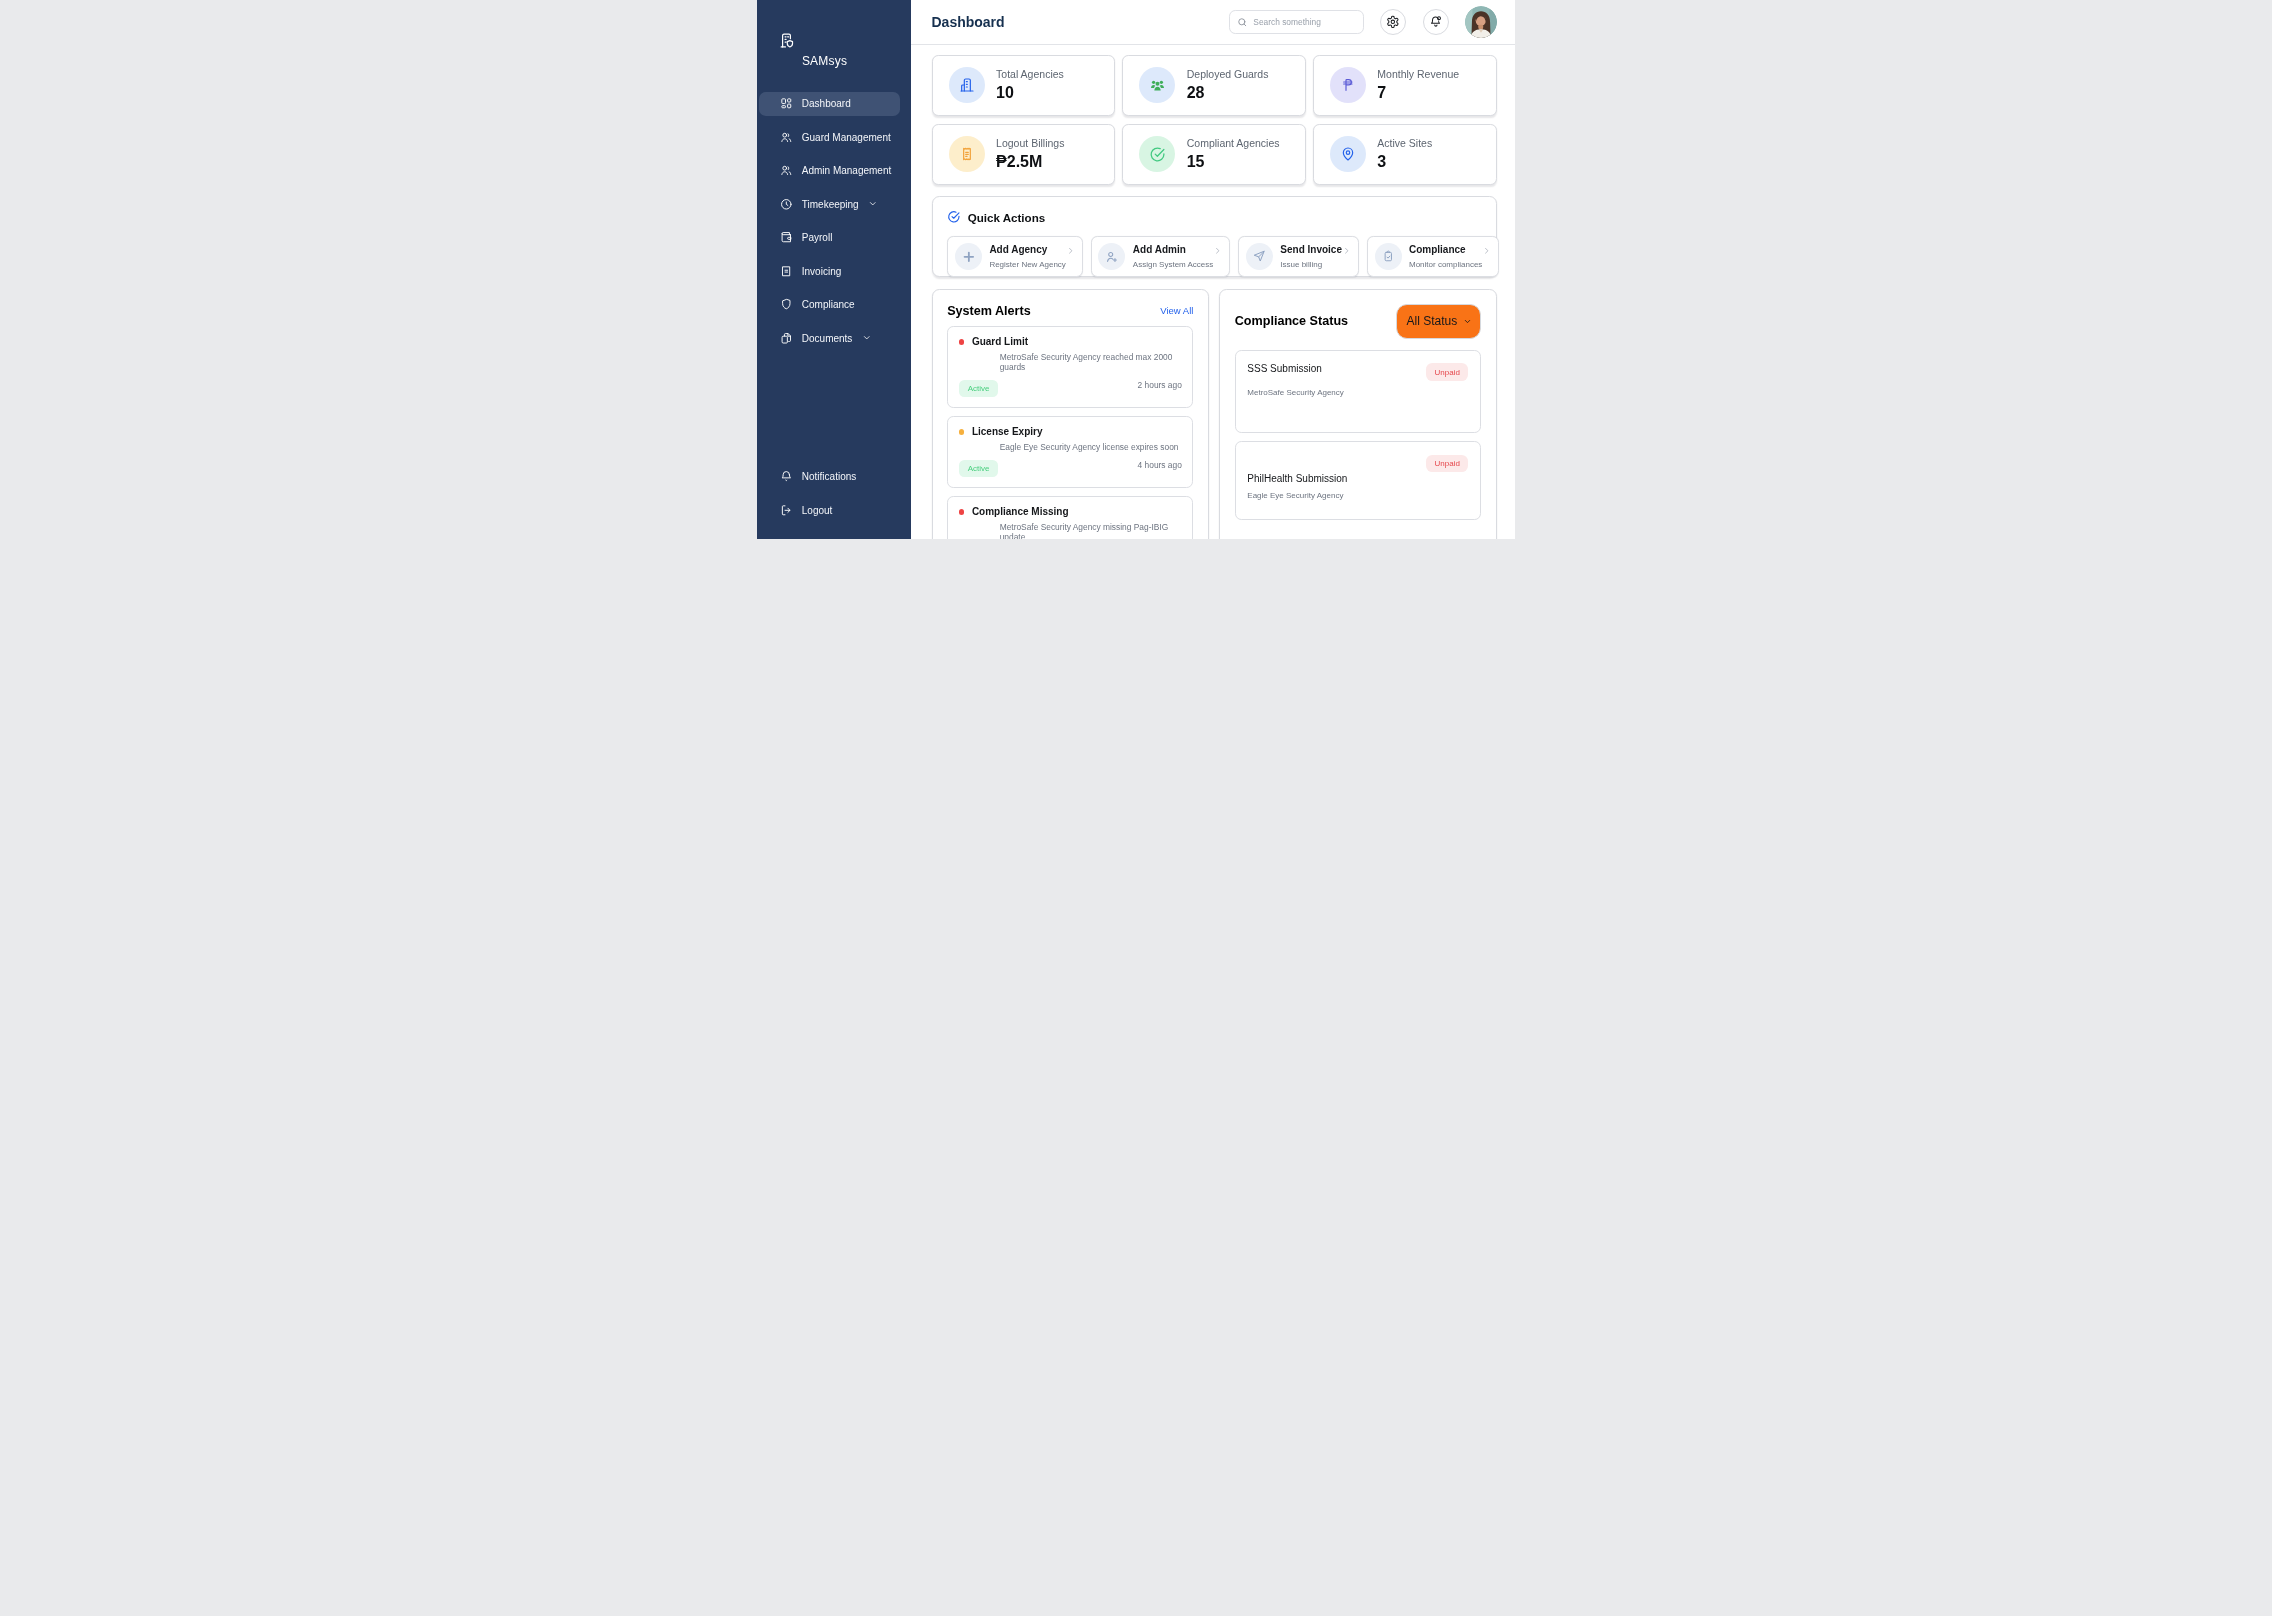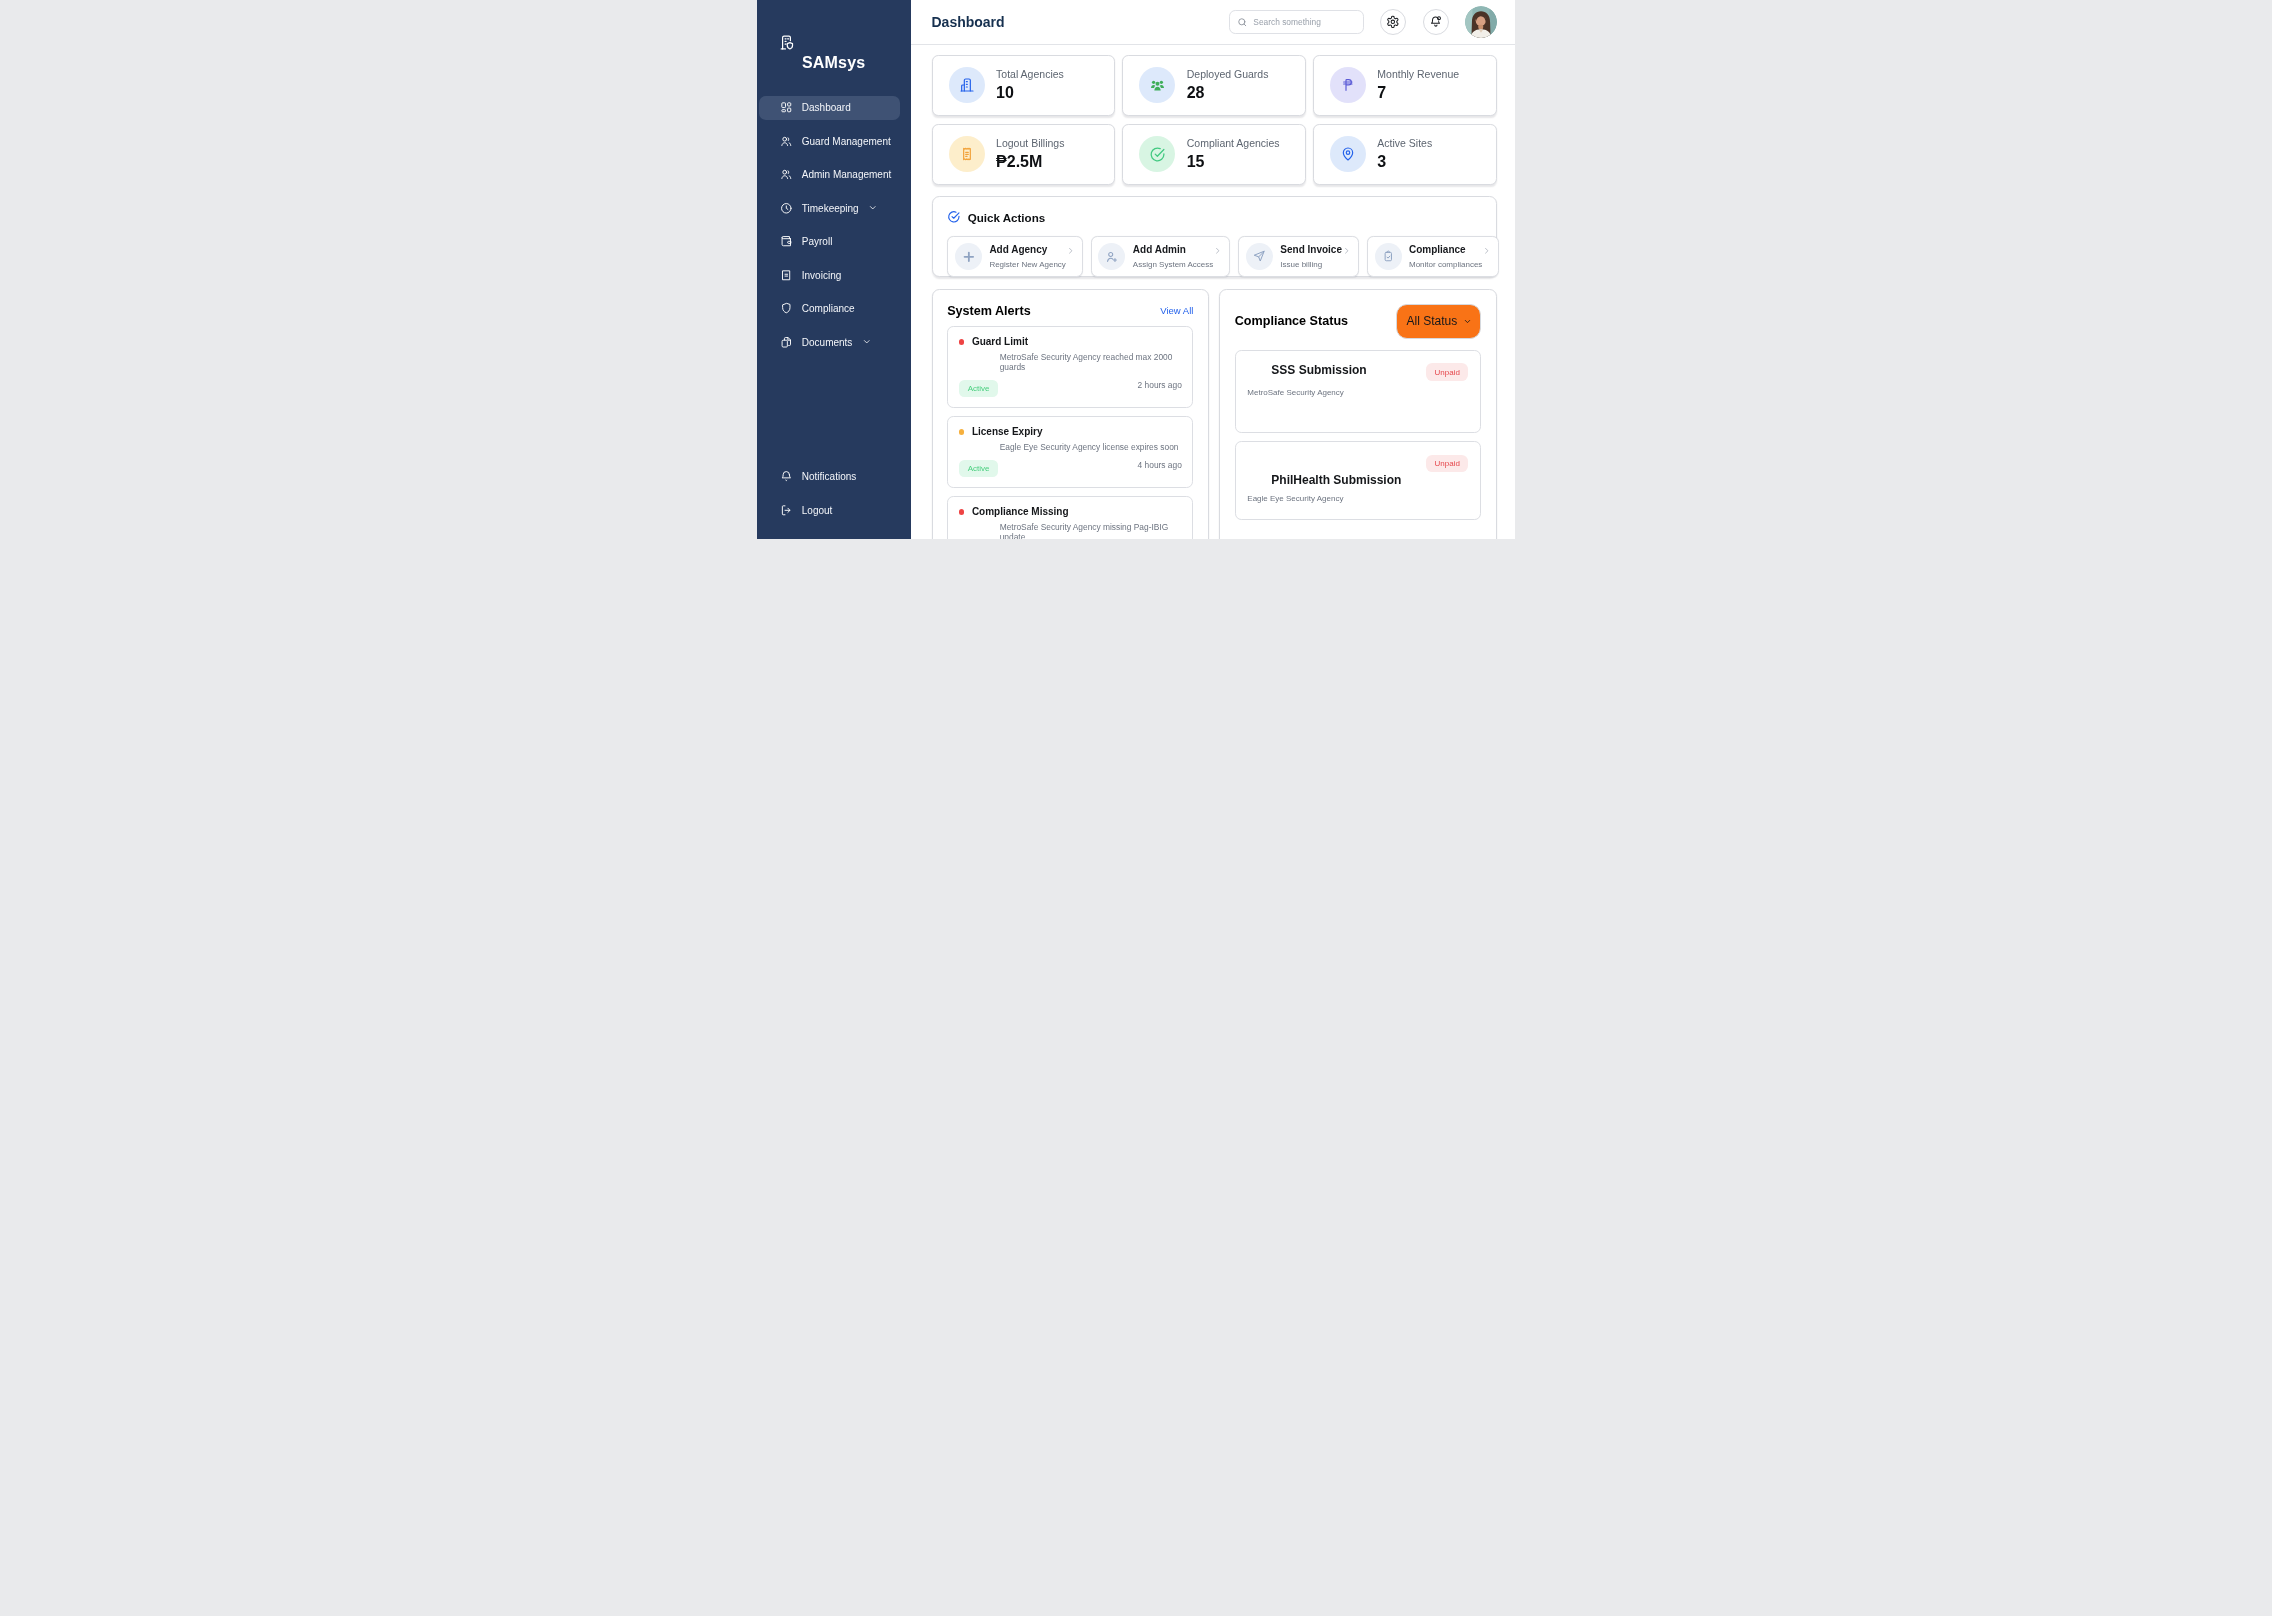--- a/index.html
+++ b/index.html
@@ -4,21 +4,21 @@
 <style>
   * { margin:0; padding:0; box-sizing:border-box; }
   html,body { background:#e9eaec; }
   body { font-family:"Liberation Sans","DejaVu Sans",sans-serif; -webkit-font-smoothing:antialiased; }
   .app { width:758px; height:539px; display:flex; overflow:hidden; background:#ffffff; margin:0 auto; position:relative; }
 
   
   .sidebar { width:154px; flex:none; background:#263a5e; color:#fff; display:flex; flex-direction:column; padding:13.7px 0 7.4px; }
   .logo { display:flex; align-items:center; gap:7.4px; padding-left:20.5px; margin-bottom:24px; }
   .logo-icon { width:17px; height:17px; display:flex; }
-  .logo-text { font-size:16px; font-weight:bold; letter-spacing:0.2px;margin-top:40px; }
+  .logo-text { font-size:12px; font-weight:normal; letter-spacing:0.2px;margin-top:40px; }
   .nav { display:flex; flex-direction:column; }
   .nav-item { display:flex; align-items:center; height:24px; margin:0 11px 9.5px 1.6px; padding-left:21.6px; border-radius:6.8px; cursor:pointer; }
   .nav-item.active { background:#3f5274; }
   .nav-icon { width:12.6px; height:12.6px; flex:none; display:flex; }
   .nav-label { margin-left:9px; font-size:10px; color:#f4f6fa; }
   .nav-chevron { width:9.5px; height:9.5px; margin-left:9.5px; display:flex; }
   .nav-bottom { margin-top:auto; }
 
   
   .main { flex:1; display:flex; flex-direction:column; min-width:0; }
@@ -71,21 +71,21 @@
   .alert-desc { margin-top:4.7px; margin-left:13px; font-size:8.4px; color:#6d7480;padding-left:28px; }
   .alert-foot { display:flex; align-items:flex-start; justify-content:space-between; margin-top:8px; }
   .badge-active { background:#e1f8eb; color:#48cf7e; font-size:8px; padding:4.2px 9px; border-radius:5.3px; }
   .alert-time { font-size:8.4px; color:#6d7480; }
 
   .filter-btn { display:flex; align-items:center; gap:5.3px; background:#f97316; border:0.8px solid #d6d9de; border-radius:11px; height:35px; padding:0 8.4px 0 9.5px; font-family:inherit; font-size:12px; color:#16181c; cursor:pointer; }
   .comp-card { border:0.5px solid #dcdee3; border-radius:6.3px; padding:12.6px 11.6px; margin-top:11px; background:#fff; }
   .comp-card.first { margin-top:11px; height:83px; }
   .comp-card.stacked { height:79px; margin-top:8.4px; display:flex; flex-direction:column; }
   .comp-top { display:flex; align-items:flex-start; justify-content:space-between; }
-  .comp-title { font-size:12px; font-weight:bold; color:#15171a;margin-left:24px; }
+  .comp-title { font-size:10px; font-weight:normal; color:#15171a; }
   .badge-unpaid { background:#fce9e9; color:#e5484d; font-size:8px; padding:4.2px 8.4px; border-radius:6.3px; flex:none; }
   .comp-card.stacked .badge-unpaid { align-self:flex-end; }
   .comp-card.stacked .comp-title { margin-top:1.1px; }
   .comp-agency { font-size:8px; color:#6d7480; margin-top:6.8px; }
 
   svg { display:block; }
 </style>
 </head>
 <body>
 

